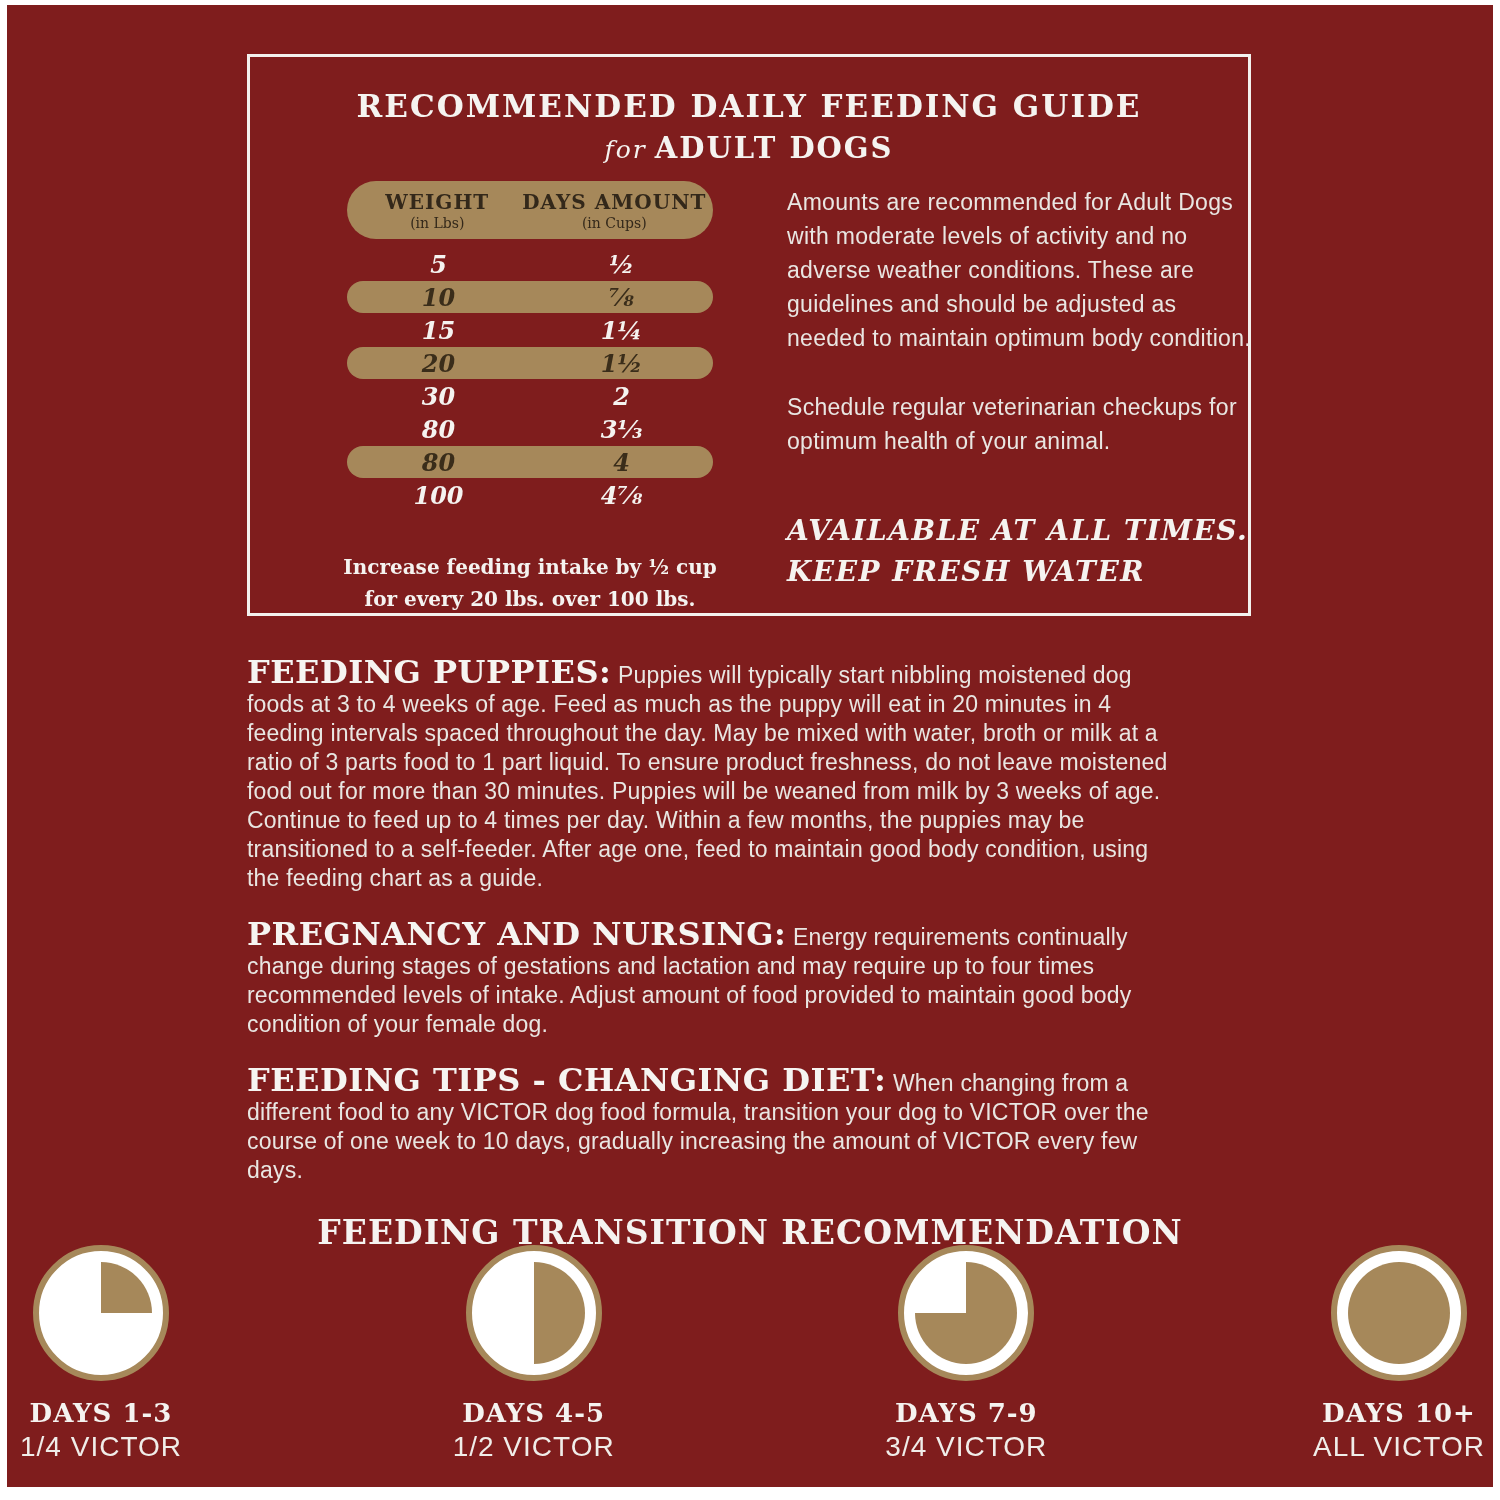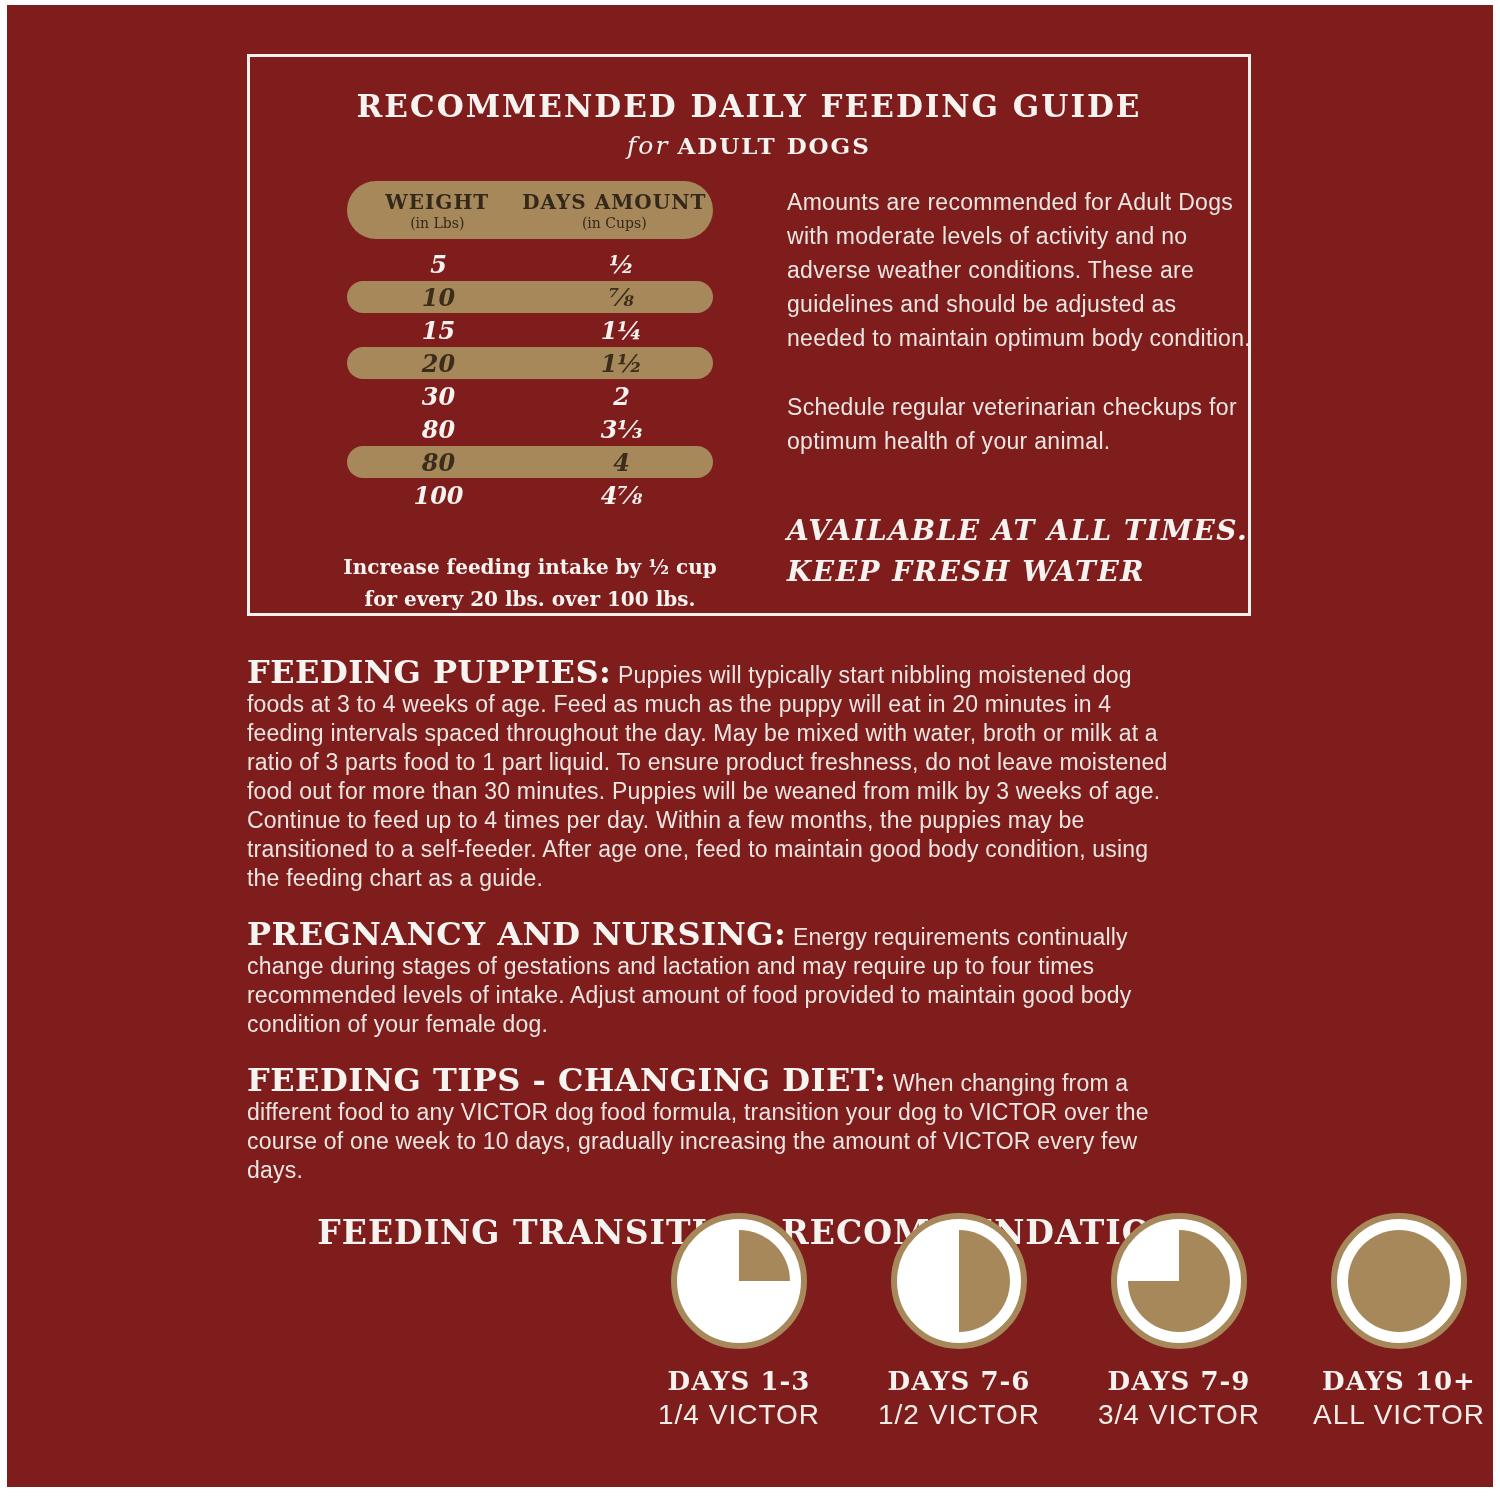--- a/index.html
+++ b/index.html
@@ -19,21 +19,21 @@
   .gb-title{
     margin-top:31px;text-align:center;
     font-family:"DejaVu Serif",serif;font-weight:bold;font-size:31px;
     letter-spacing:2px;color:#f5f3f0;
   }
   .gb-subtitle{
     margin-top:7px;text-align:center;color:#f5f3f0;
     font-family:"DejaVu Serif",serif;letter-spacing:2px;
   }
   .gb-subtitle .for{font-style:italic;font-weight:normal;font-size:25px;margin-right:8px;}
-  .gb-subtitle .adult{font-weight:bold;font-size:23px;}
+  .gb-subtitle .adult{font-weight:bold;font-size:29px;}
   .gb-table{position:absolute;left:97px;top:124px;width:366px;}
   .header-pill{
     background:#a6885a;border-radius:30px;height:58px;
     display:grid;grid-template-columns:1fr 1.1fr;align-items:center;
     text-align:center;color:#33281a;padding:0 6px;
   }
   .hp-cell .h1{font-family:"DejaVu Serif",serif;font-weight:bold;font-size:20px;letter-spacing:1px;}
   .hp-cell .h2{font-family:"DejaVu Serif",serif;font-size:14px;margin-top:1px;}
   .t-rows{margin-top:9px;}
   .t-row{
@@ -66,22 +66,22 @@
     font-family:"DejaVu Serif",serif;font-weight:bold;font-size:32px;
     letter-spacing:0.5px;color:#f6f4f1;
   }
   
   .trans-title{
     position:absolute;left:0;top:1208px;width:100%;text-align:center;
     font-family:"DejaVu Serif",serif;font-weight:bold;font-size:33px;
     letter-spacing:1px;color:#f5f3f0;
   }
   .pies{
-    position:absolute;left:0;top:1208px;width:100%;
-    display:flex;justify-content:flex-end;gap:32px;
+    position:absolute;left:0;top:1240px;width:100%;
+    display:flex;justify-content:space-between;gap:14px;
   }
   .pie-step{width:188px;text-align:center;}
   .pie{
     width:124px;height:124px;border-radius:50%;border:6px solid #a6885a;
     background:#ffffff;margin:0 auto;
     display:flex;align-items:center;justify-content:center;
   }
   .pie-inner{width:102px;height:102px;border-radius:50%;}
   .days{
     margin-top:17px;font-family:"DejaVu Serif",serif;font-weight:bold;
@@ -183,21 +183,21 @@
       <div class="pie">
         <div class="pie-inner" style="background: conic-gradient(rgb(166, 136, 90) 0deg, rgb(166, 136, 90) 25%, rgb(255, 255, 255) 25%, rgb(255, 255, 255) 100%);"></div>
       </div>
       <div class="days">DAYS 1-3</div>
       <div class="fraction">1/4 VICTOR</div>
     </div>
     <div class="pie-step">
       <div class="pie">
         <div class="pie-inner" style="background: conic-gradient(rgb(166, 136, 90) 0deg, rgb(166, 136, 90) 50%, rgb(255, 255, 255) 50%, rgb(255, 255, 255) 100%);"></div>
       </div>
-      <div class="days">DAYS 7-6</div>
+      <div class="days">DAYS 4-5</div>
       <div class="fraction">1/2 VICTOR</div>
     </div>
     <div class="pie-step">
       <div class="pie">
         <div class="pie-inner" style="background: conic-gradient(rgb(166, 136, 90) 0deg, rgb(166, 136, 90) 75%, rgb(255, 255, 255) 75%, rgb(255, 255, 255) 100%);"></div>
       </div>
       <div class="days">DAYS 7-9</div>
       <div class="fraction">3/4 VICTOR</div>
     </div>
     <div class="pie-step">

